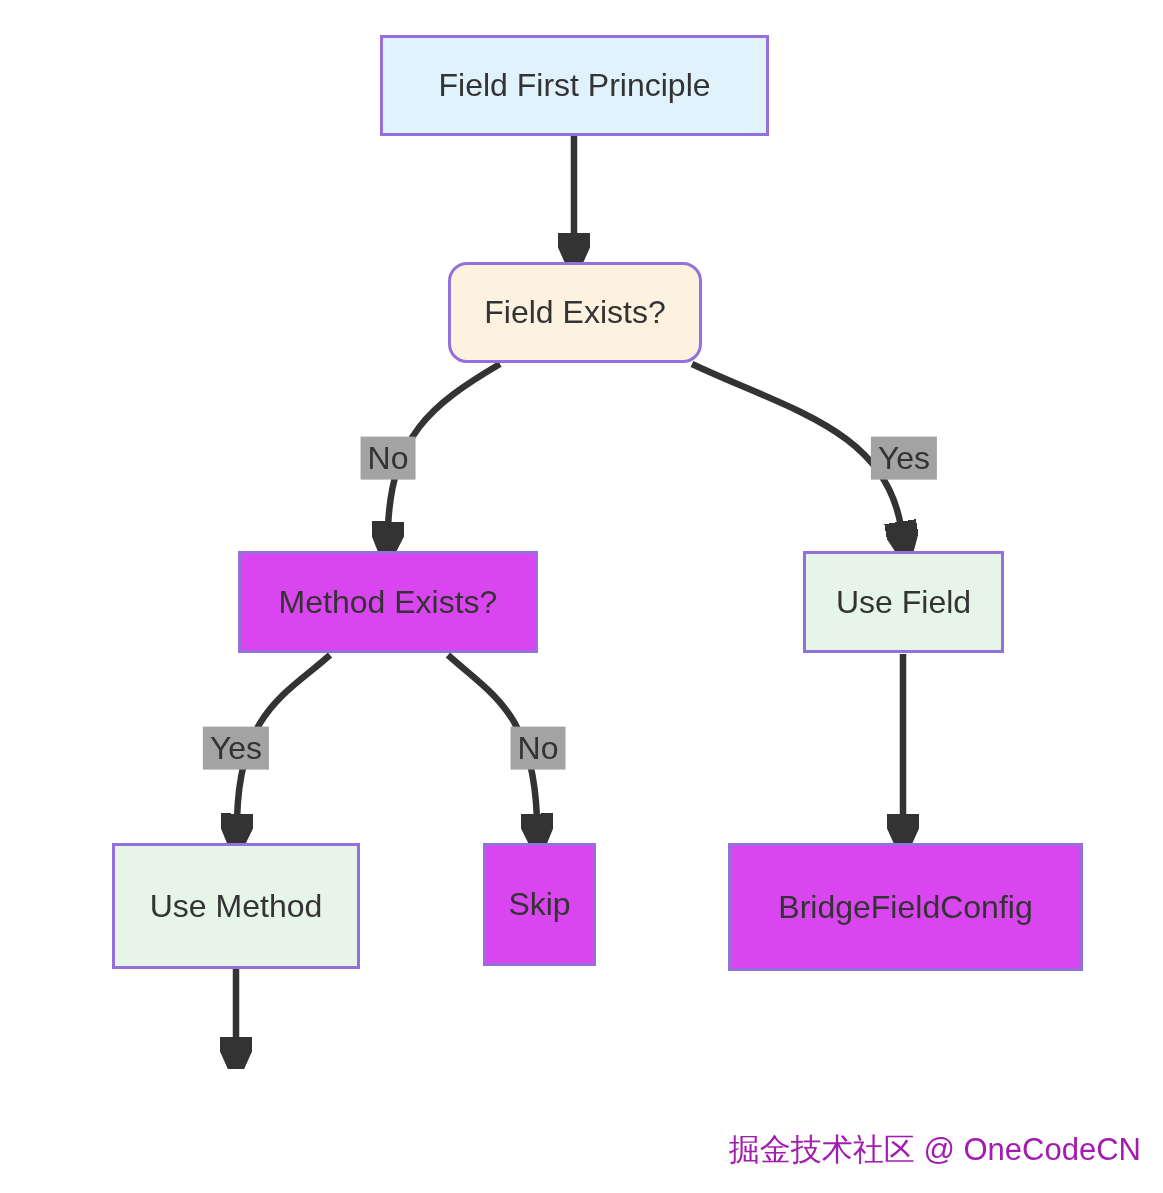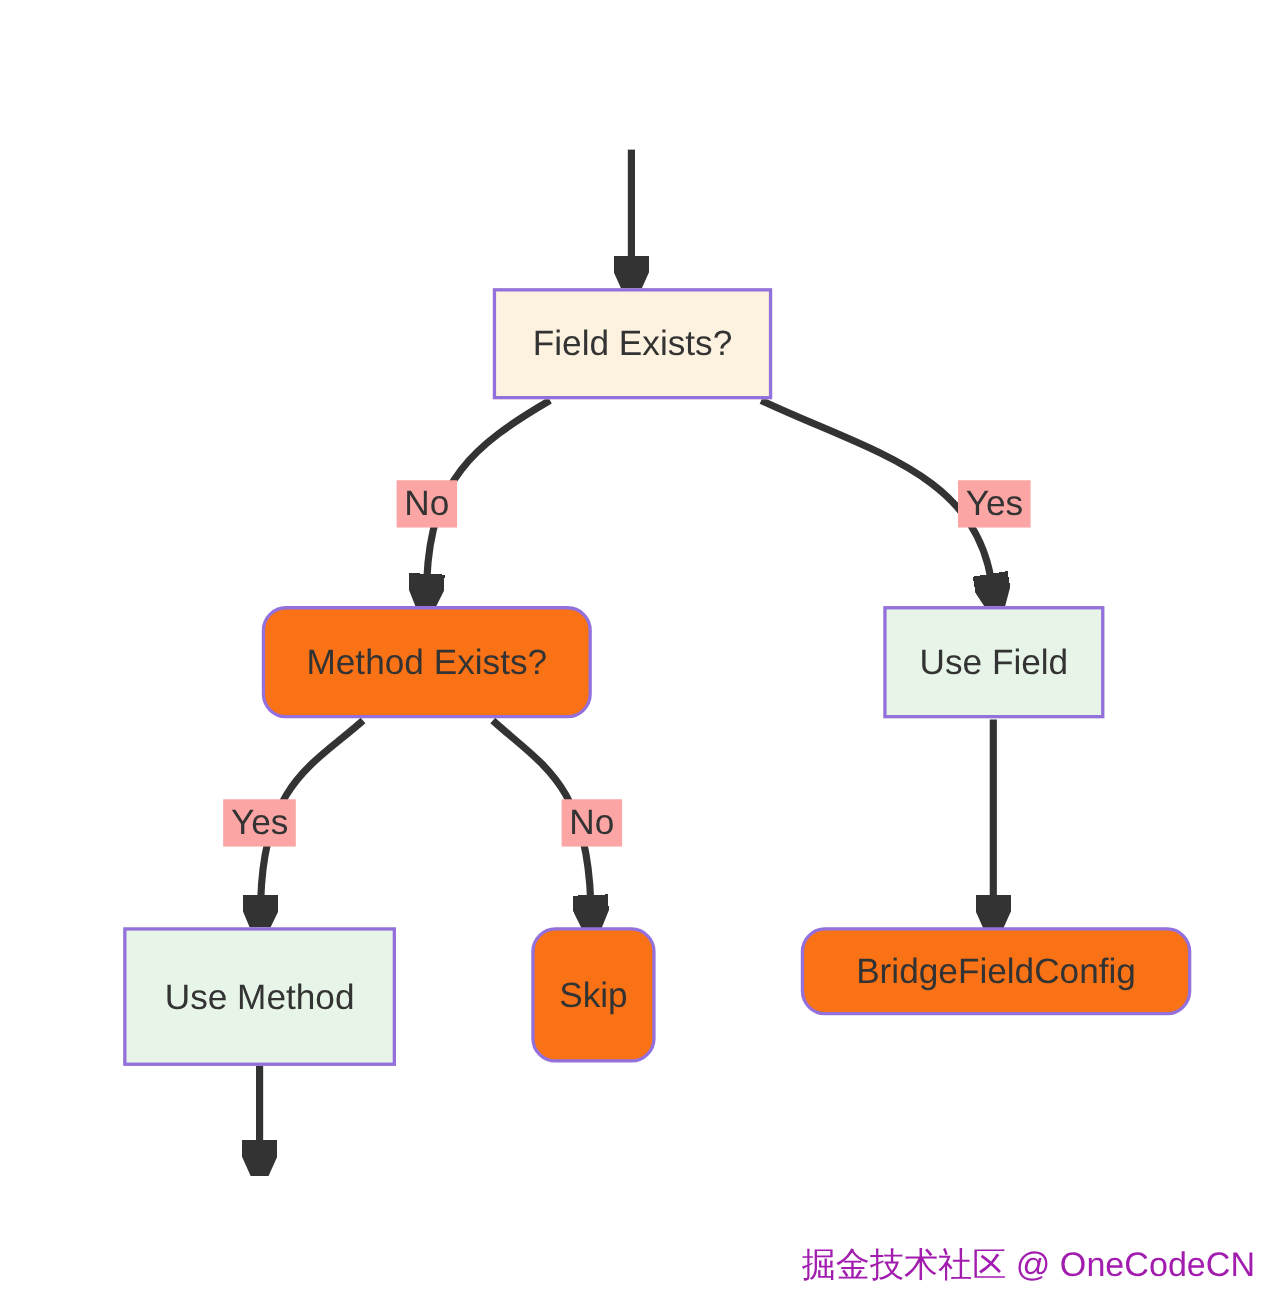--- a/index.html
+++ b/index.html
@@ -32,28 +32,28 @@
     display: flex;
     align-items: center;
     justify-content: center;
     border: 3px solid #9370db;
     box-sizing: border-box;
     color: #333333;
     font-size: 32px;
     white-space: nowrap;
   }
   .fill-blue   { background: #e0f2fc; }
-  .fill-cream  { background: #fdf2df; }
-  .fill-lav    { background: #f97316; border-radius: 22px; }
+  .fill-cream  { background: #fdf2df; border-radius: 19px; }
+  .fill-lav    { background: #d946ef; }
   .fill-green  { background: #e7f4e8; }
   .edge-label {
     position: absolute;
     z-index: 3;
     transform: translate(-50%, -50%);
-    background: #fca5a5;
+    background: #a3a3a3;
     color: #333333;
     font-size: 32px;
     line-height: 1.15;
     padding: 3px 7px;
     white-space: nowrap;
   }
   .watermark {
     position: absolute;
     z-index: 4;
     right: 22px;
@@ -77,20 +77,23 @@
     </defs>
     <path d="M 574 136 L 574 238" marker-end="url(#arrowhead)"></path>
     <path d="M 500 364 C 430 405, 392 437, 388 527" marker-end="url(#arrowhead)"></path>
     <path d="M 692 364 C 790 410, 885 430, 901 527" marker-end="url(#arrowhead)"></path>
     <path d="M 330 655 C 285 695, 240 712, 237 819" marker-end="url(#arrowhead)"></path>
     <path d="M 448 655 C 492 695, 533 712, 537 819" marker-end="url(#arrowhead)"></path>
     <path d="M 903 654 L 903 819" marker-end="url(#arrowhead)"></path>
     <path d="M 236 945 L 236 1042" marker-end="url(#arrowhead)"></path>
   </svg>
 
+  <div class="node fill-blue" style="left:380px; top:35px; width:389px; height:101px;">
+    <span>Field First Principle</span>
+  </div>
 
   <div class="node fill-cream" style="left:448px; top:262px; width:254px; height:101px;">
     <span>Field Exists?</span>
   </div>
 
   <div class="node fill-lav" style="left:238px; top:551px; width:300px; height:102px;">
     <span>Method Exists?</span>
   </div>
 
   <div class="node fill-green" style="left:803px; top:551px; width:201px; height:102px;">
@@ -98,21 +101,21 @@
   </div>
 
   <div class="node fill-green" style="left:112px; top:843px; width:248px; height:126px;">
     <span>Use Method</span>
   </div>
 
   <div class="node fill-lav" style="left:483px; top:843px; width:113px; height:123px;">
     <span>Skip</span>
   </div>
 
-  <div class="node fill-lav" style="left:728px; top:843px; width:355px; height:80px;">
+  <div class="node fill-lav" style="left:728px; top:843px; width:355px; height:128px;">
     <span>BridgeFieldConfig</span>
   </div>
 
 
   <div class="edge-label" style="left:388px; top:458px;">No</div>
 
   <div class="edge-label" style="left:904px; top:458px;">Yes</div>
 
   <div class="edge-label" style="left:236px; top:748px;">Yes</div>
 

